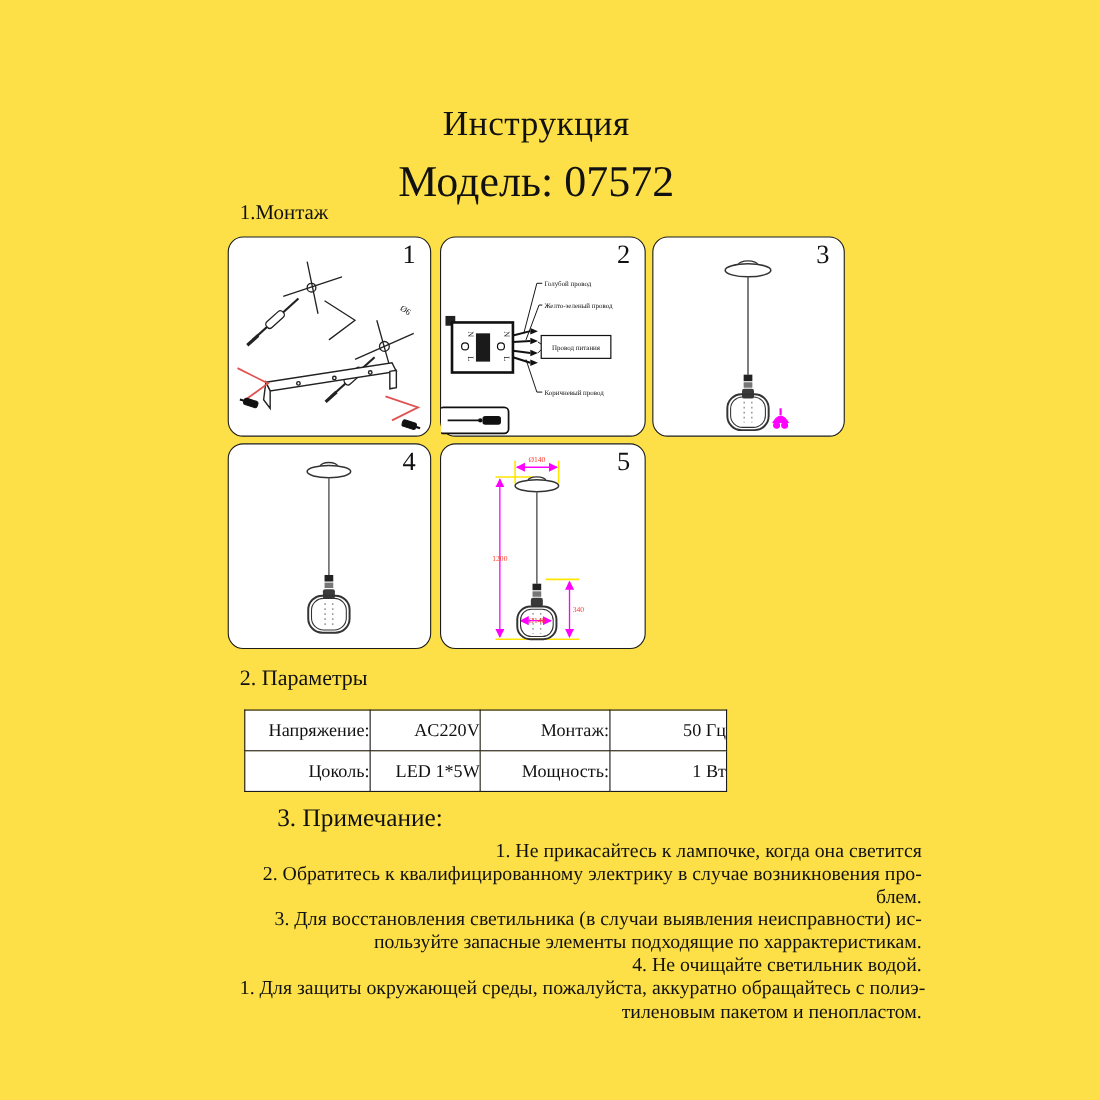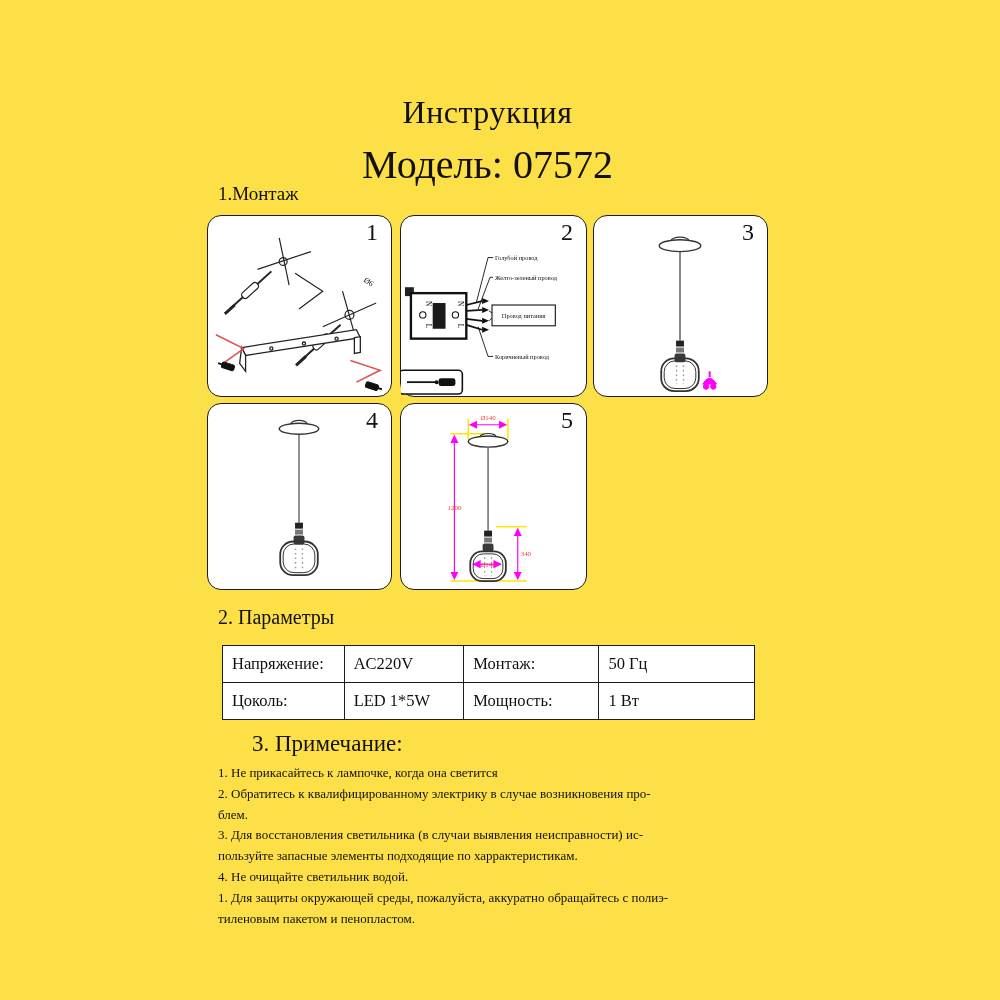--- a/index.html
+++ b/index.html
@@ -1,35 +1,35 @@
 <!DOCTYPE html>
 <html><head>
 <meta charset="utf-8">
 <style>
   html,body{margin:0;padding:0;background:#fff;}
   .page{position:relative;width:1000px;height:1000px;background:#fde047;
         font-family:"Liberation Serif","DejaVu Serif",serif;color:#111;overflow:hidden;}
-  .abs{position:absolute;}
+  .abs{position:absolute;text-align:right;}
   .doc-title{left:0;top:94px;width:975px;text-align:center;font-size:32px;letter-spacing:.5px;}
   .doc-model{left:0;top:141px;width:975px;text-align:center;font-size:40px;}
   .h-montage{left:218px;top:183px;font-size:19px;}
   .h-params{left:218px;top:606px;font-size:20px;}
   .h-notes{left:218px;top:731px;font-size:23px;margin-left:34px;}
   .panel{position:absolute;border:1.6px solid #1c1c1c;border-radius:14px;background:#fff;box-sizing:border-box;}
   .p1{left:207px;top:215px;width:185px;height:182px;}
   .p2{left:400px;top:215px;width:187px;height:182px;}
   .p3{left:593px;top:215px;width:175px;height:182px;}
   .p4{left:207px;top:403px;width:185px;height:187px;}
   .p5{left:400px;top:403px;width:187px;height:187px;}
   .panel-num{position:absolute;top:3px;right:13px;font-size:24px;color:#111;}
   .panel svg{position:absolute;left:0;top:0;width:100%;height:100%;}
-  .params-table{left:222px;top:645px;width:533px;border-collapse:collapse;}
+  .params-table{left:222px;top:645px;width:439px;border-collapse:collapse;}
   .params-table td{border:1.6px solid #1c1c1c;font-size:16.5px;height:36px;padding:0 0 0 9px;background:#fff;}
   .c0{width:115px}.c1{width:118px}.c2{width:133px}.c3{width:167px}
-  .notes{left:218px;top:763px;width:620px;font-size:13px;}
+  .notes{left:218px;top:763px;width:620px;font-size:18px;}
   .notes div{line-height:20.8px;white-space:nowrap;}
   svg text{font-family:"Liberation Serif","DejaVu Serif",serif;}
 </style>
 </head>
 <body>
 
 <div class="page">
 
   <div class="abs doc-title">Инструкция</div>
   <div class="abs doc-model">Модель: 07572</div>

